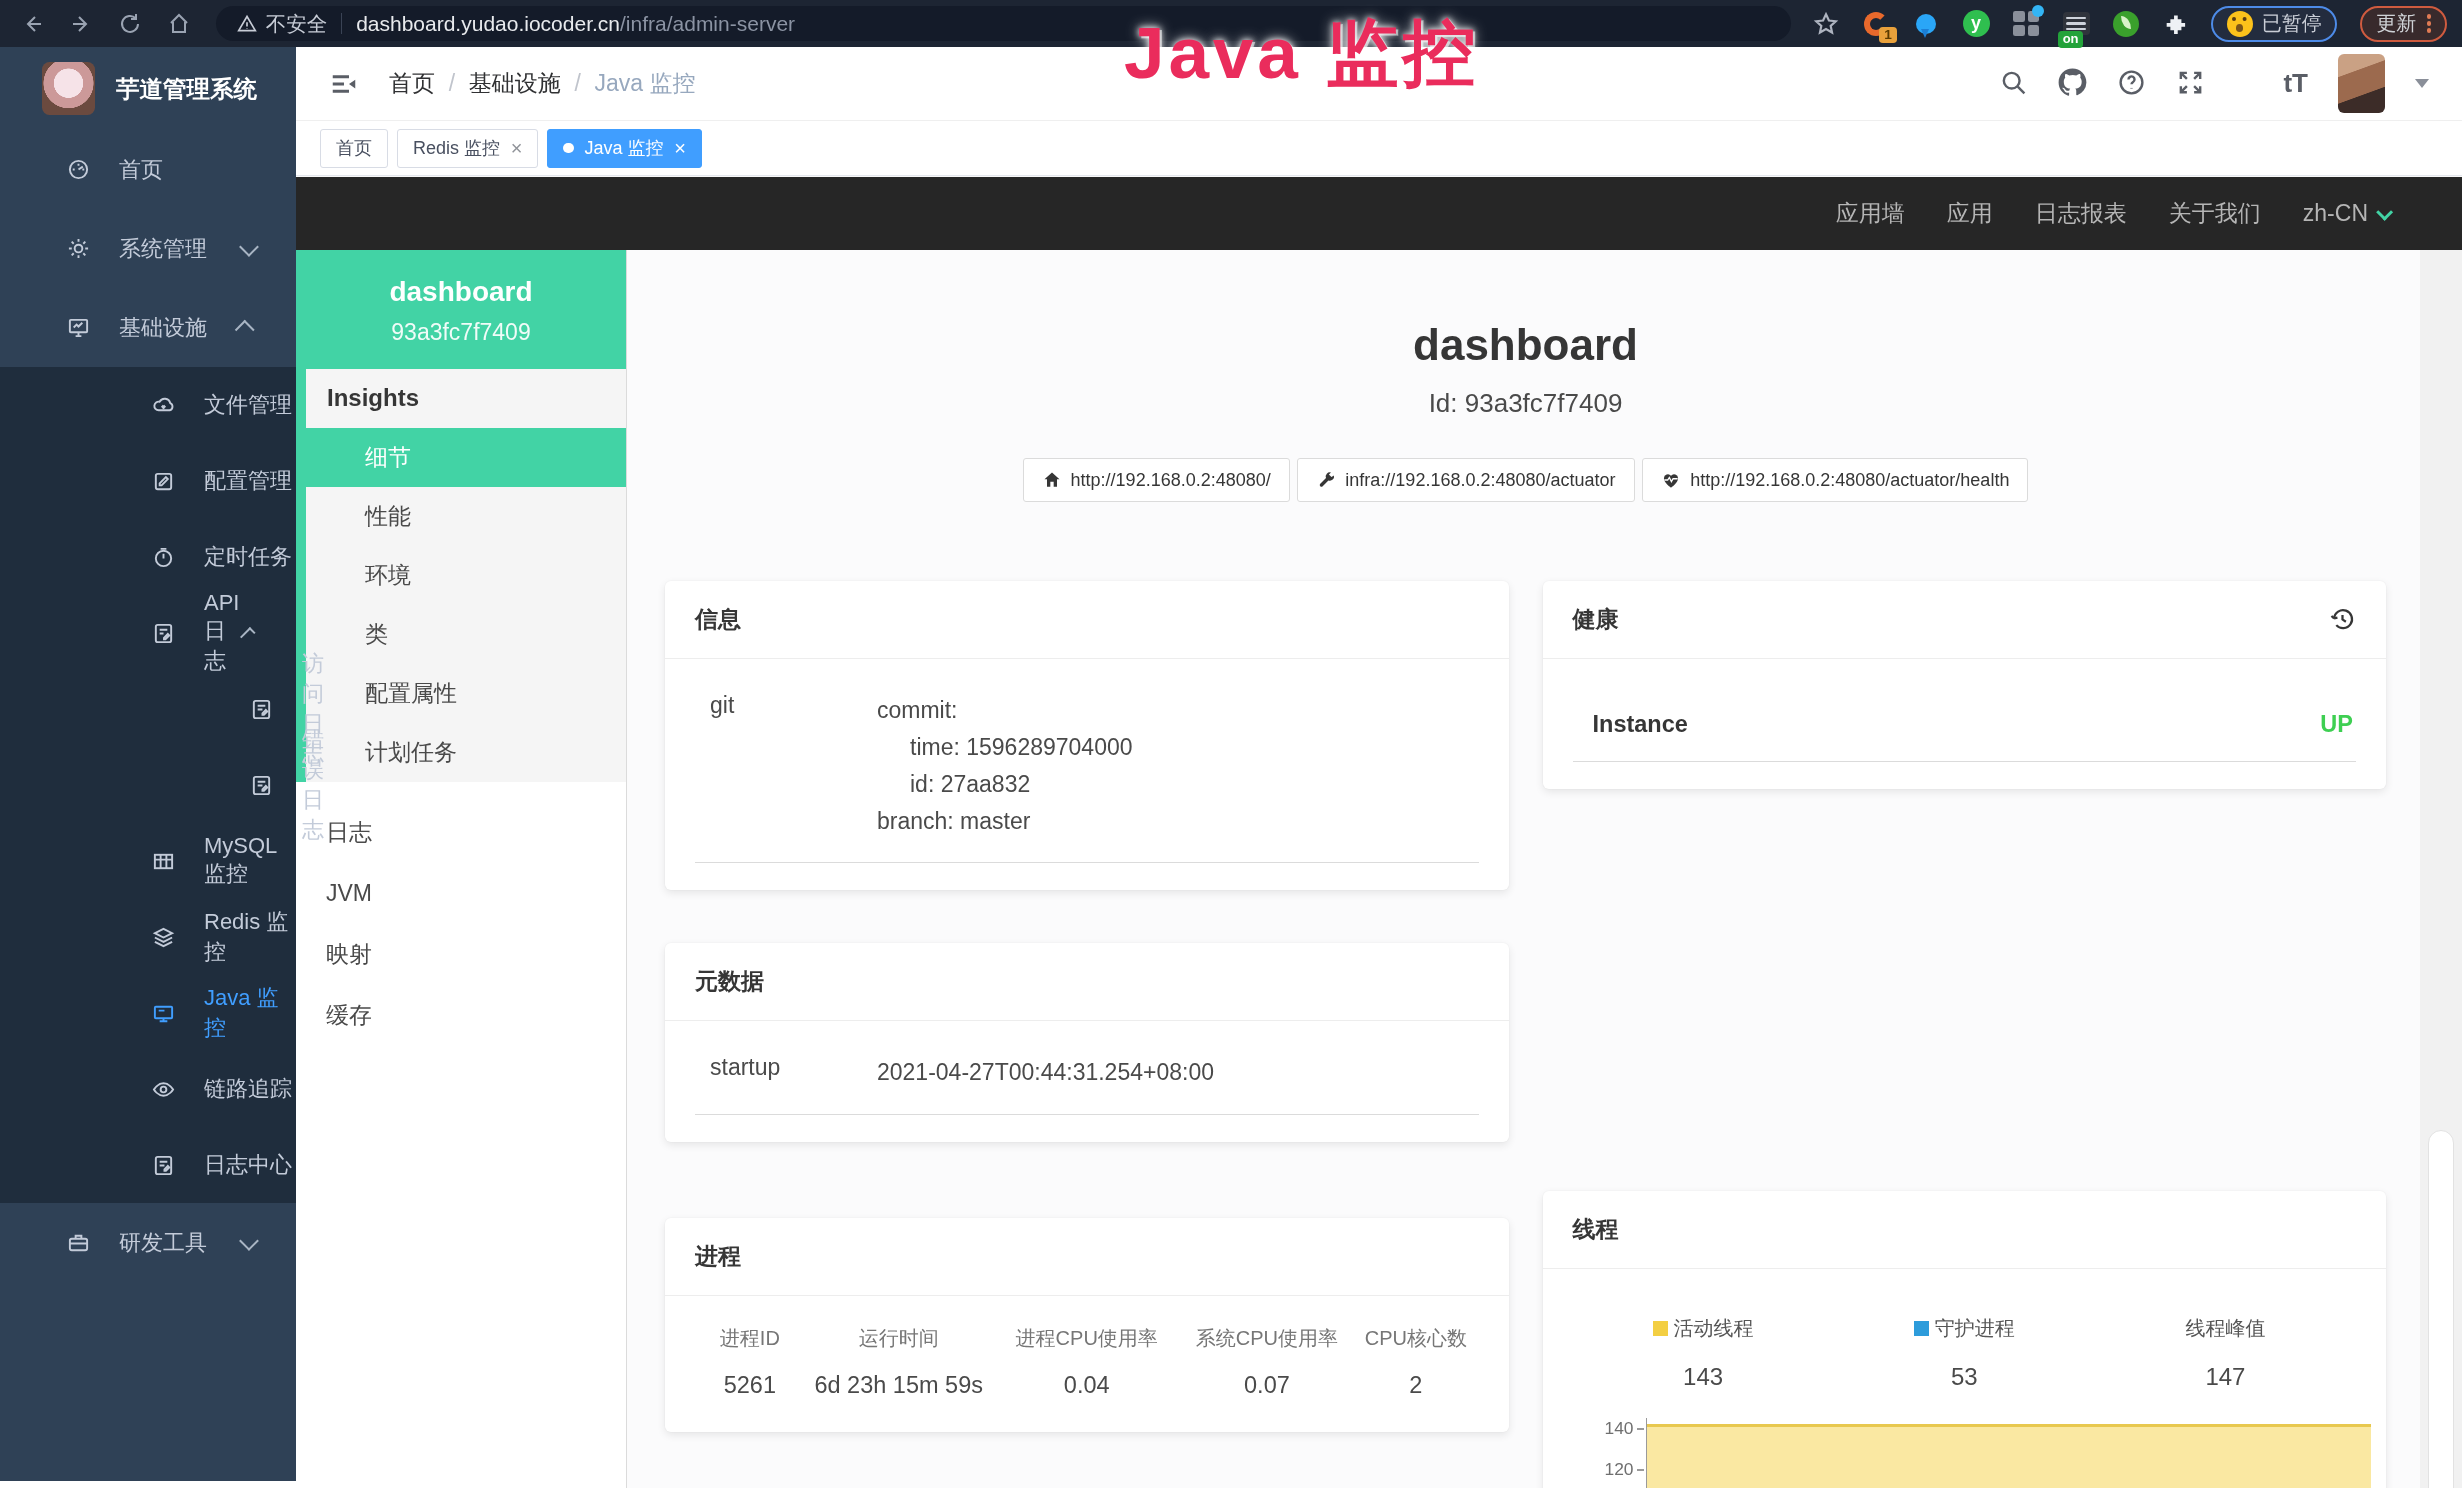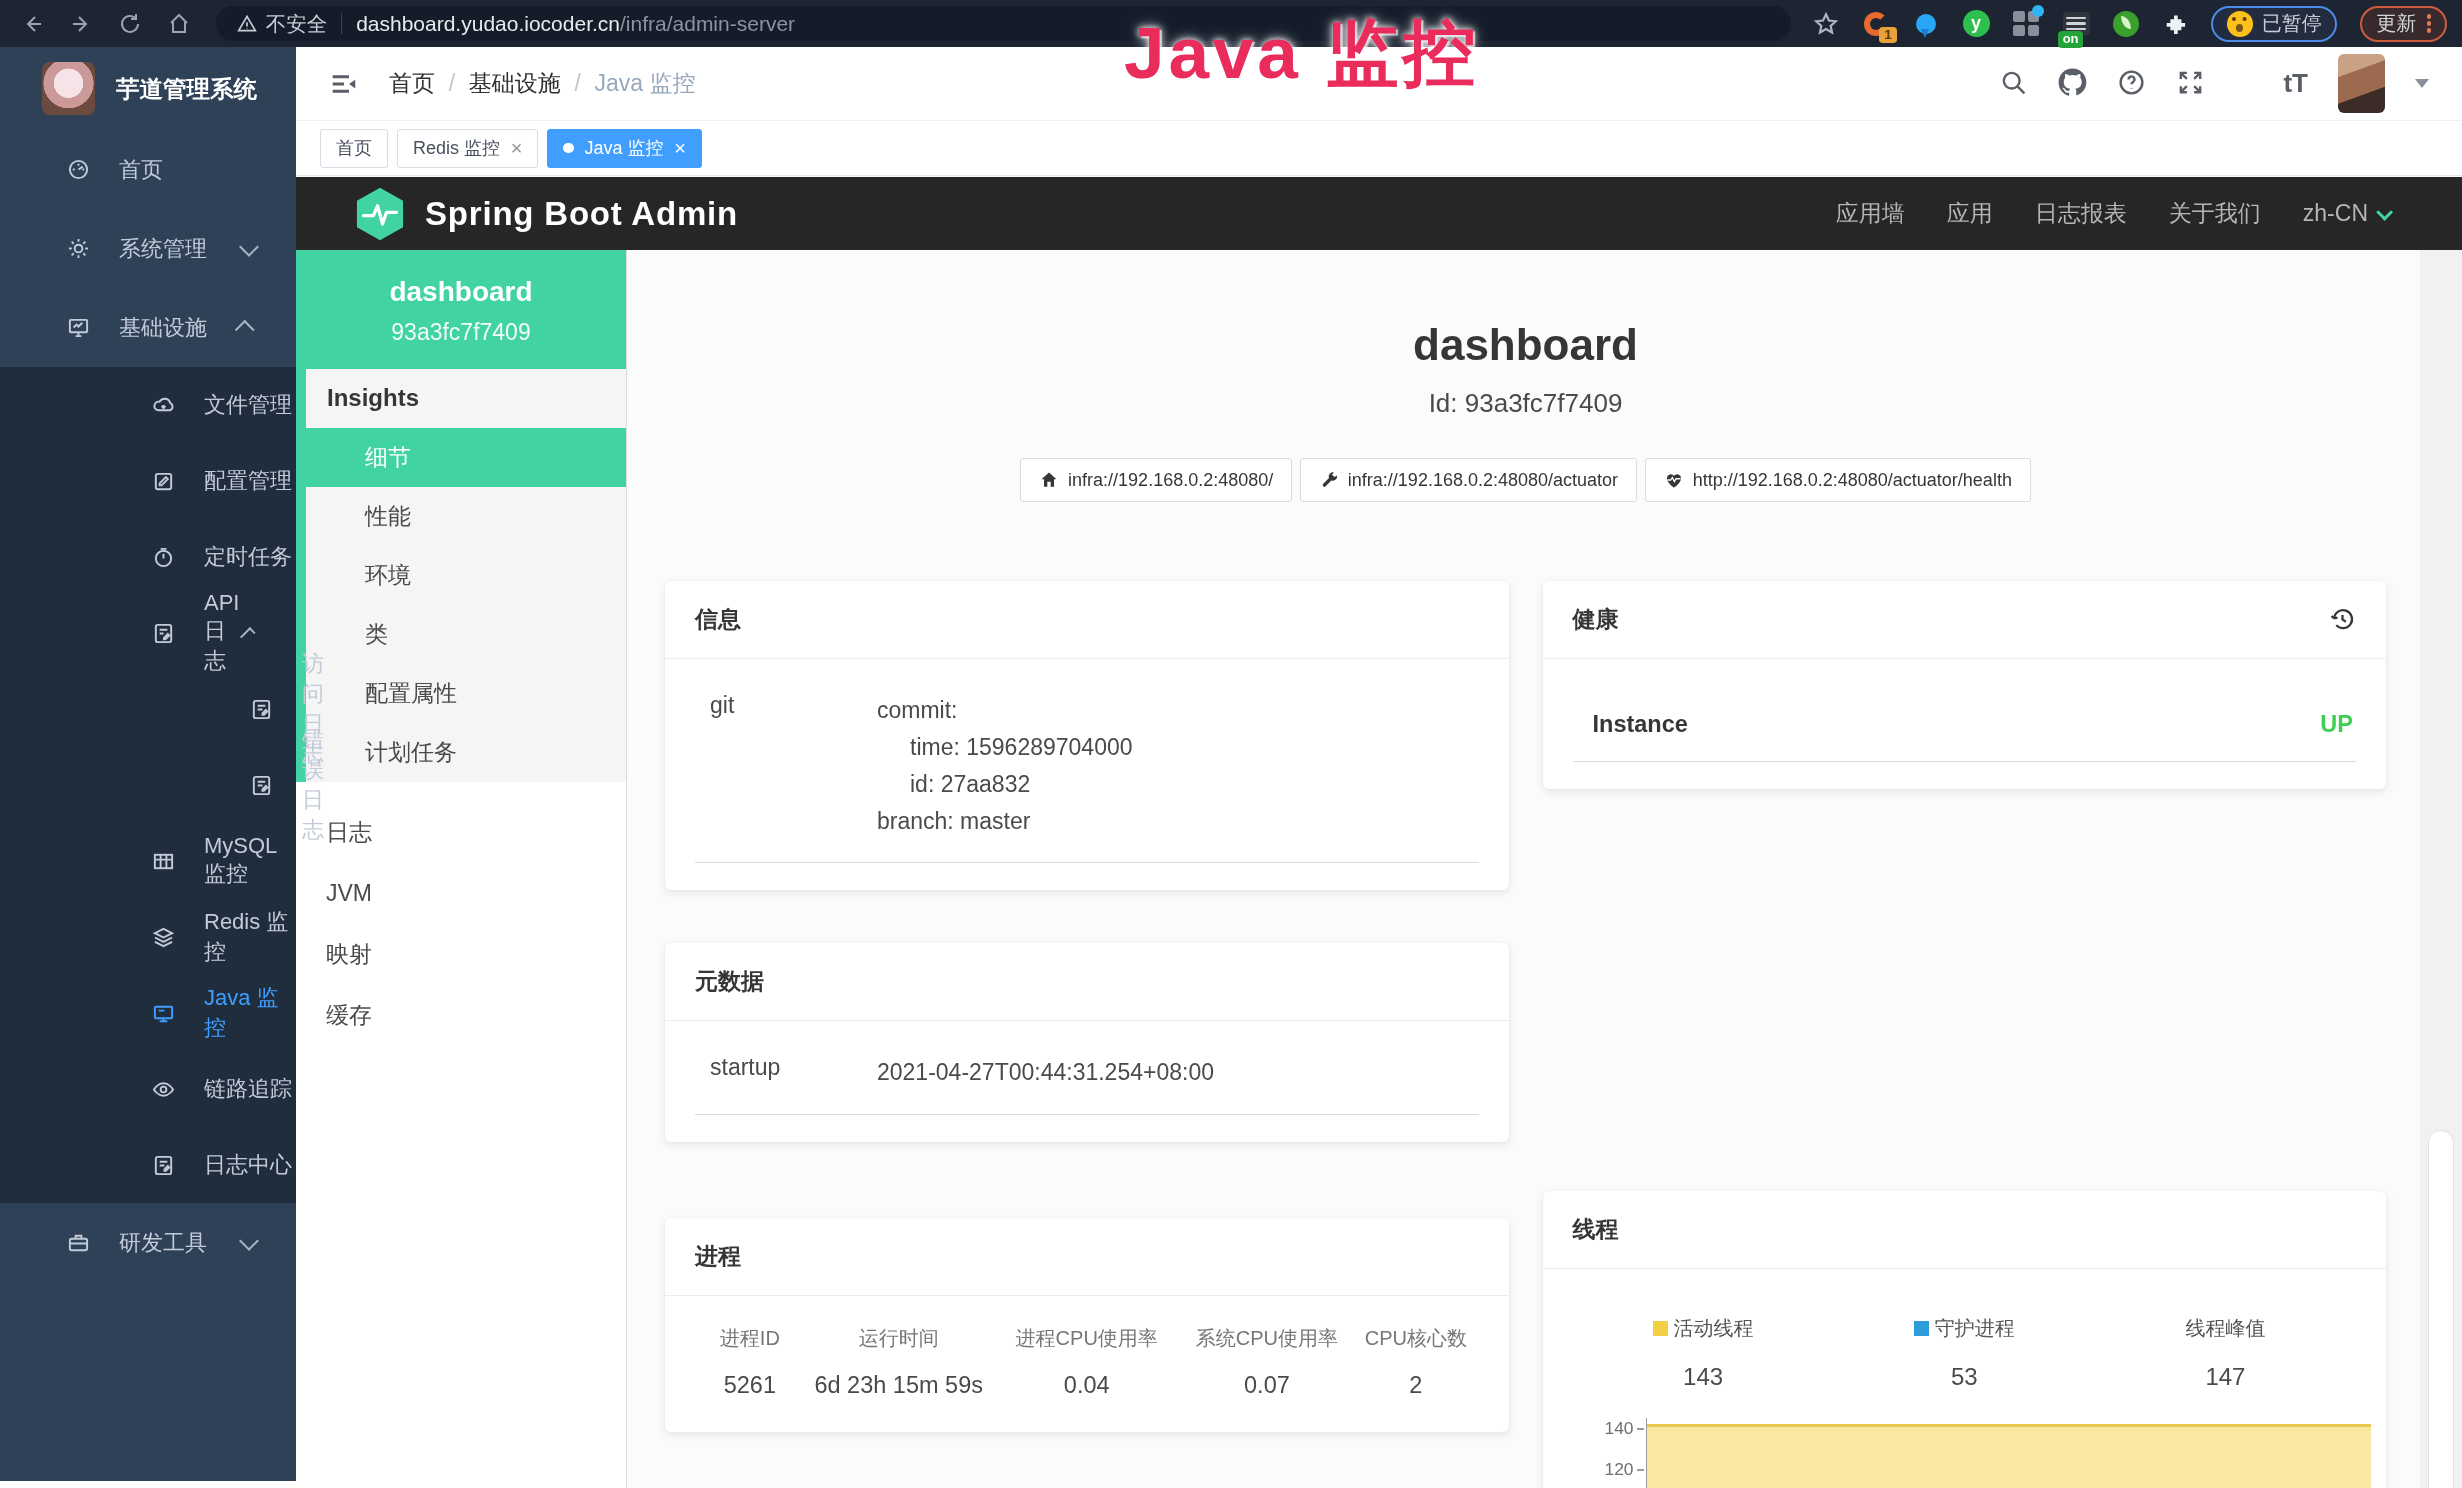--- a/index.html
+++ b/index.html
@@ -505,29 +505,20 @@
       </span>
       <span class="tag active">
         <span class="tag-dot"></span>
         <span>Java 监控</span>
         <span class="x">×</span>
       </span>
     </div>
 
     <div class="sba">
       <div class="sba-top">
-        <div class="sba-brand">
-          <span class="sba-logo">
-            <svg viewBox="0 0 60 68">
-                <polygon points="30,2 58,18 58,50 30,66 2,50 2,18" fill="#42d3a5"></polygon>
-                <polyline points="10,36 22,36 27,24 33,46 38,32 50,32" fill="none" stroke="#fff" stroke-width="4" stroke-linecap="round" stroke-linejoin="round"></polyline>
-              </svg>
-          </span>
-          <span>Spring Boot Admin</span>
-        </div>
         <div class="sba-nav">
           <span class="nav-item">应用墙</span>
           <span class="nav-item">应用</span>
           <span class="nav-item">日志报表</span>
           <span class="nav-item">关于我们</span>
           <span class="nav-item lang">
             <span>zh-CN</span>
             <span class="chev-green"></span>
           </span>
         </div>
@@ -559,21 +550,21 @@
         <div class="sba-content">
           <div class="content-inner">
             <div class="page-title">dashboard</div>
             <div class="page-id">Id: 93a3fc7f7409</div>
 
             <div class="link-row">
               <span class="link-btn">
                 <svg viewBox="0 0 24 24" fill="#363636">
                     <path d="M12 3l9 8h-3v9h-4v-6h-4v6H6v-9H3z"></path>
                   </svg>
-                <span>infra://192.168.0.2:48080/</span>
+                <span>http://192.168.0.2:48080/</span>
               </span>
               <span class="link-btn">
                 <svg viewBox="0 0 24 24" fill="#363636">
                     <path d="M21.5 6.5a5 5 0 0 1-6.6 6L8 19.4a2 2 0 0 1-2.9-2.9L12 9.6a5 5 0 0 1 6-6.6L15.5 5.5l3 3z"></path>
                   </svg>
                 <span>infra://192.168.0.2:48080/actuator</span>
               </span>
               <span class="link-btn">
                 <svg viewBox="0 0 24 24" fill="#363636">
                     <path d="M12 21S3.5 15.5 3.5 9.8A4.8 4.8 0 0 1 12 6.9a4.8 4.8 0 0 1 8.5 2.9C20.5 15.5 12 21 12 21z"></path>

